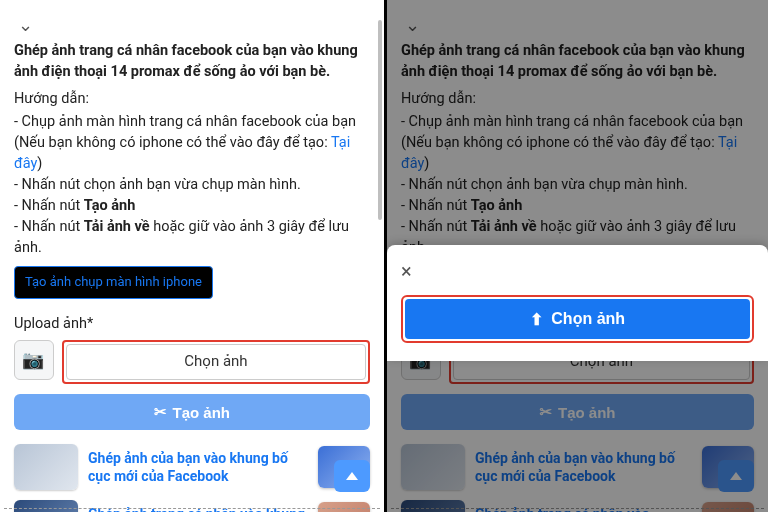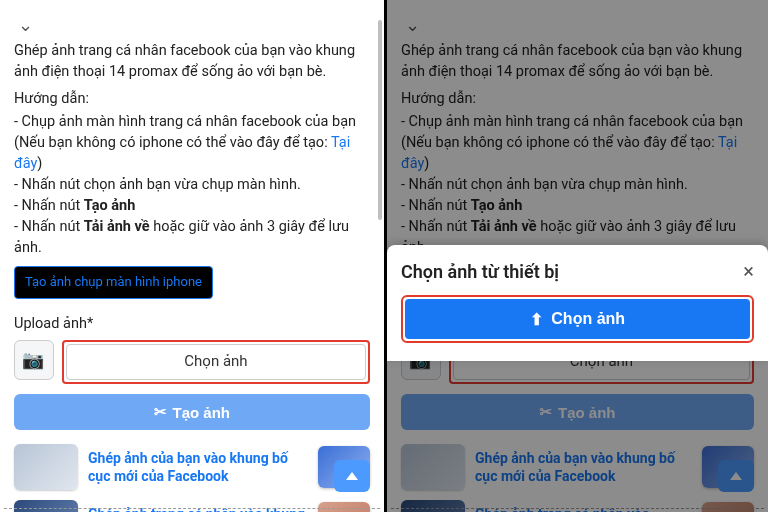--- a/index.html
+++ b/index.html
@@ -37,21 +37,21 @@
     padding: 8px 14px 14px 14px;
     font-size: 14.5px;
     line-height: 1.45;
     color: #222;
   }
   .back-chevron {
     font-size: 18px;
     color: #555;
     padding: 4px 0 2px 4px;
   }
-  .intro { margin-bottom: 6px; }
+  .intro { margin-bottom: 6px; font-weight: bold; }
   .heading-line { font-weight: 400; margin-bottom: 2px; }
   .instr-line { }
   .bold { font-weight: 700; }
   .italic { }
   .link { color: #1877f2; }
   .chip-btn {
     display: inline-block;
     border: 1px solid #1877f2;
     color: #1877f2;
     background: #000000;
@@ -351,21 +351,20 @@
     </div>
 
     <div class="scroll-top-btn">
       <span class="tri-up"></span>
     </div>
 
     <div class="dim-layer"></div>
 
     <div class="modal">
       <div class="modal-header">
-        <div class="modal-title">Chọn ảnh từ thiết bị</div>
         <div class="modal-close">×</div>
       </div>
       <div class="modal-btn-wrap">
         <button class="modal-btn">
           <span>⬆</span>
           <span>Chọn ảnh</span>
         </button>
       </div>
     </div>
 

